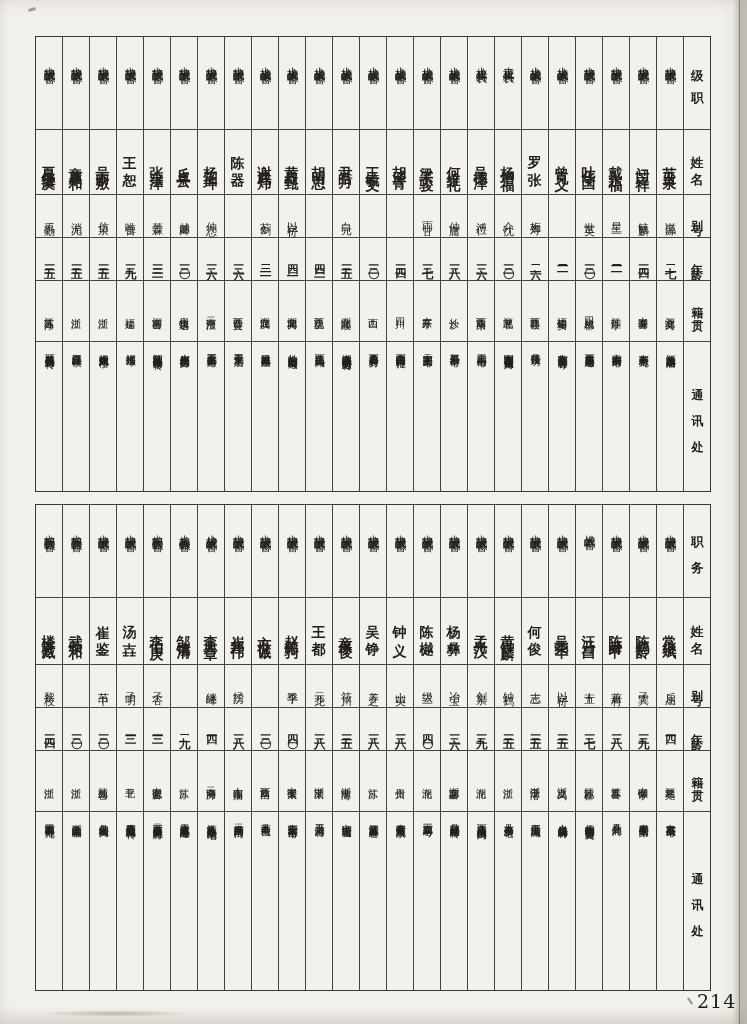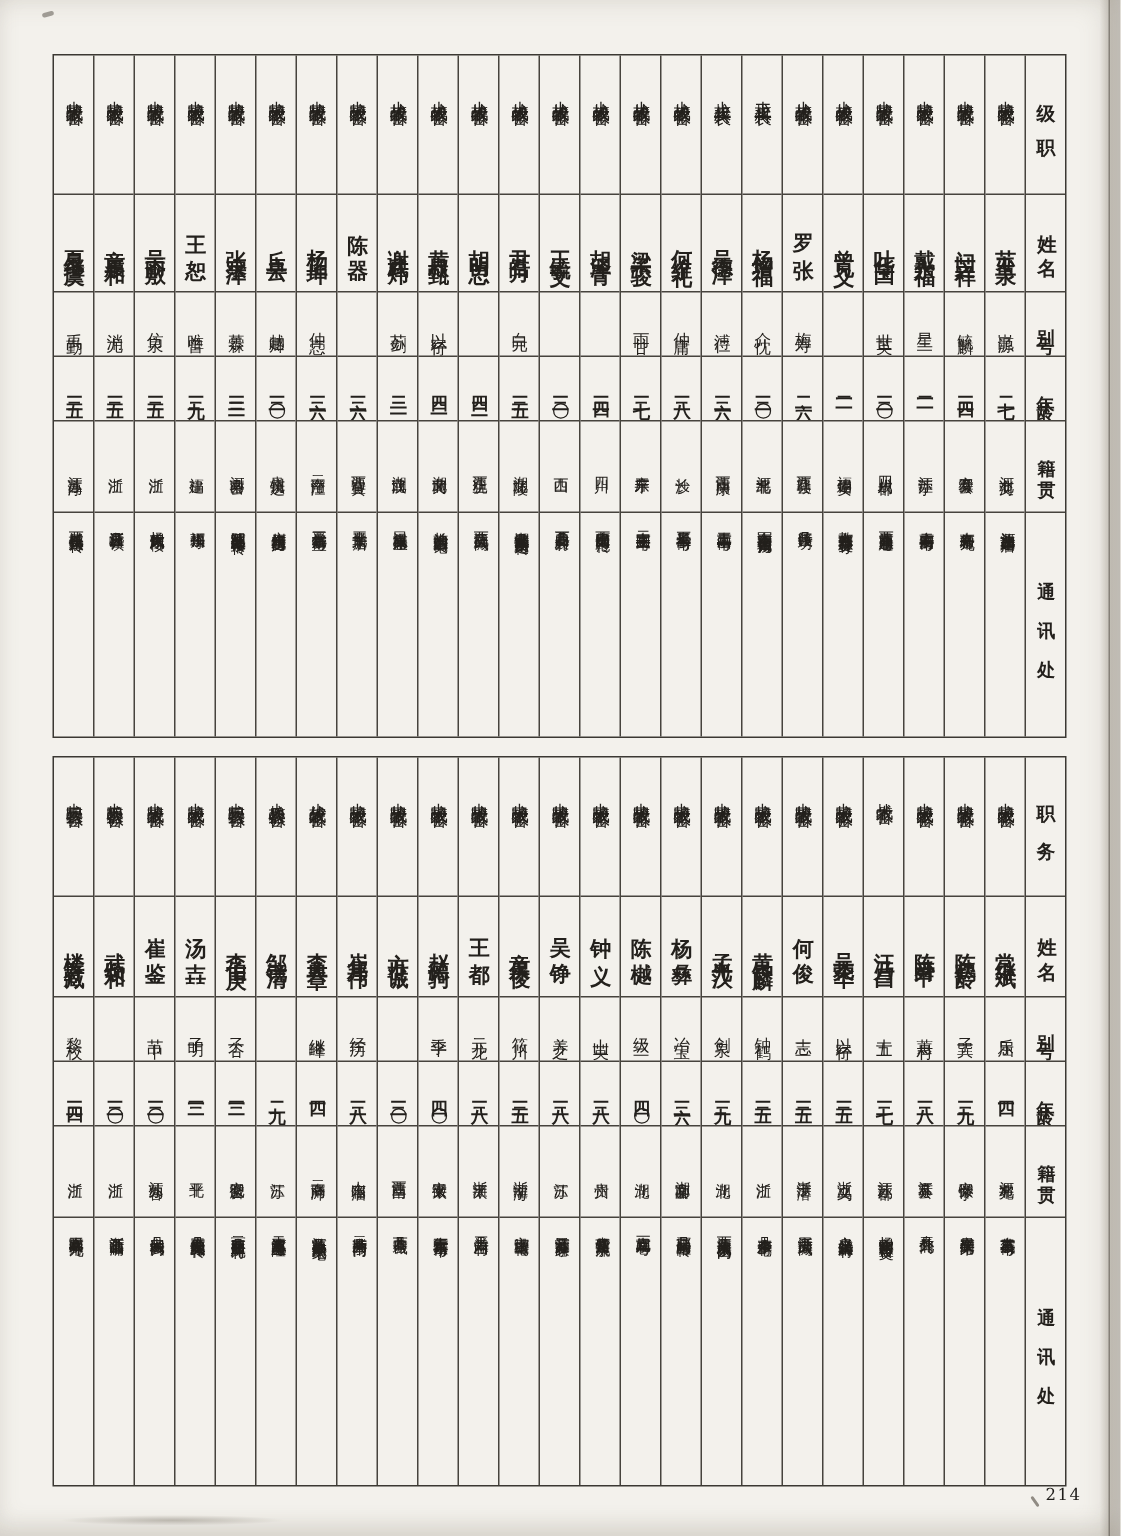--- a/index.html
+++ b/index.html
@@ -54,21 +54,21 @@
   .hcol .v{font-weight:700;}
   .hcol .c0 .v{font-size:12.5px;letter-spacing:24px;height:auto;line-height:1;}
   .hcol .c1 .v{font-size:13px;letter-spacing:16px;}
   .hcol .c2 .v,.hcol .c3 .v{font-size:12px;letter-spacing:6px;}
   .hcol .c4 .v{font-size:12px;letter-spacing:14px;}
   .hcol .c5{align-items:center;padding:0;}
   .hcol .c5 .v{font-size:12px;letter-spacing:26px;height:auto;}
   
   .page-number{
     position:absolute;left:697px;top:990px;
-    font-family:"DejaVu Serif",serif;font-size:11px;color:#1e1c19;letter-spacing:1px;text-align:center;
+    font-family:"DejaVu Serif",serif;font-size:19px;color:#1e1c19;letter-spacing:1px;text-align:center;
   }
   .tickmark{
     position:absolute;left:686px;top:1000px;width:8px;height:2px;
     background:#5c564d;opacity:.65;transform:rotate(55deg);border-radius:1px;
   }
   .gutter{position:absolute;right:0;top:0;width:14px;height:100%;
     background:linear-gradient(to right, rgba(0,0,0,0), rgba(105,96,82,.28) 55%, rgba(60,55,48,.15));}
   .gutter::after{content:'';position:absolute;right:7px;top:0;width:1.5px;height:100%;background:rgba(70,64,56,.5);}
   .smudge{position:absolute;left:40px;top:1010px;width:150px;height:7px;
     background:radial-gradient(ellipse at center, rgba(100,92,80,.35), rgba(0,0,0,0) 70%);}

